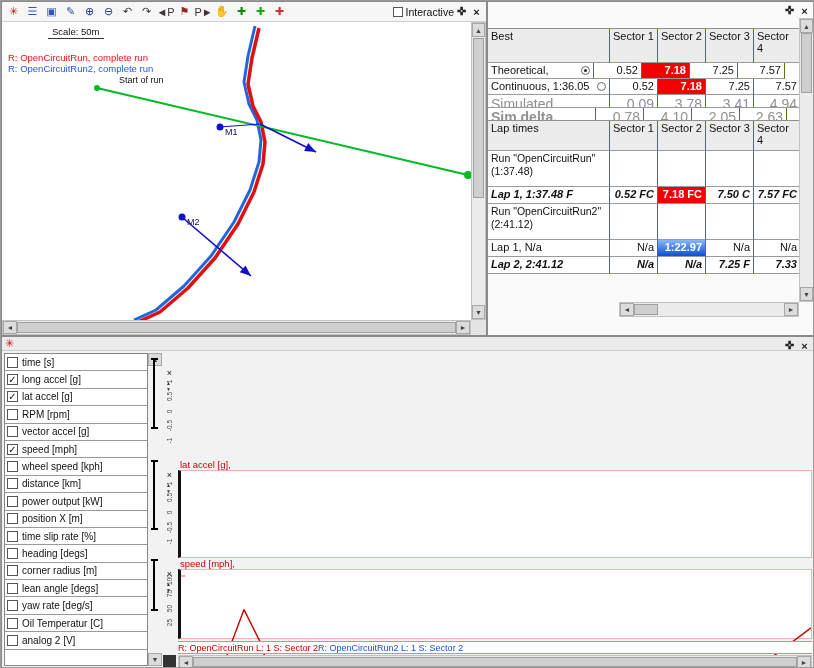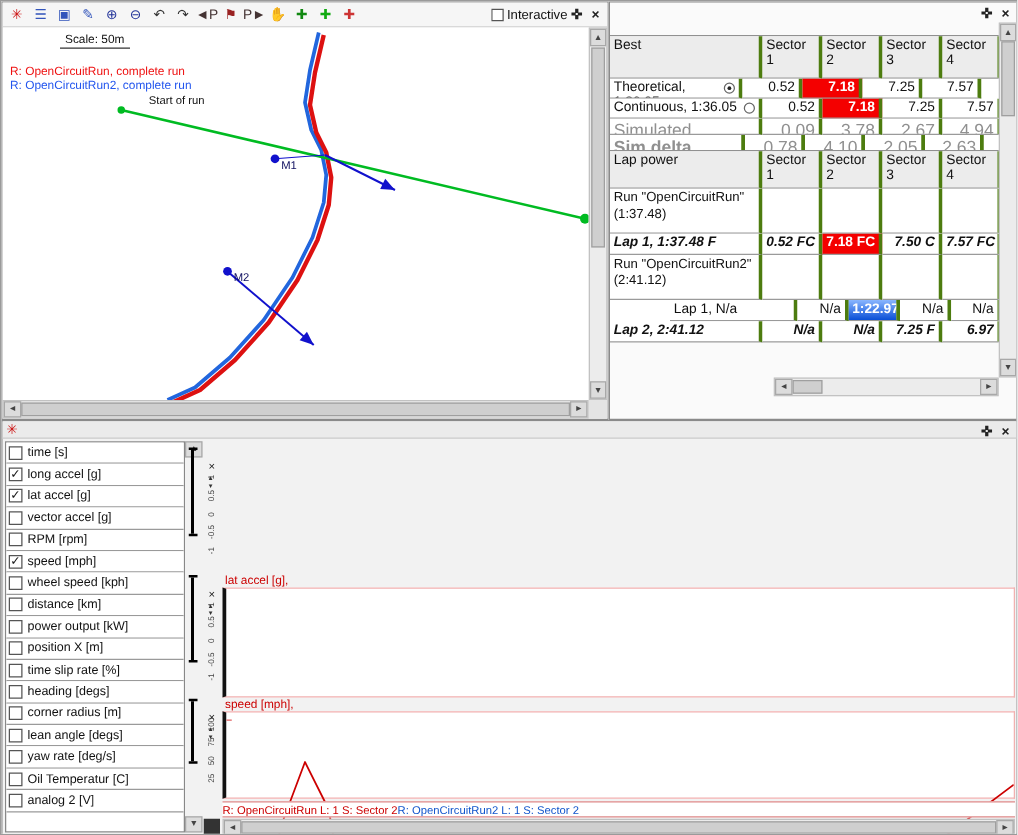--- a/index.html
+++ b/index.html
@@ -34,21 +34,21 @@
   
   .sb { position:absolute; background:#ececec; border:1px solid #c2c2c2; }
   .sb-btn { position:absolute; background:#dcdcdc; border:1px solid #a8a8a8; color:#444; font-size:7px;
             display:flex; align-items:center; justify-content:center; cursor:pointer; }
   .sb-thumb { position:absolute; background:#cfcfcf; border:1px solid #9f9f9f; }
   .sb-corner { position:absolute; background:#e4e4e4; }
 
   
   .tbl { position:absolute; left:0; width:313px; border-top:1px solid #909090; background:#fff; }
   .trow { display:flex; }
-  .tc { border-right:3px solid #4d7c0f; border-bottom:1px solid #9a9a9a; padding:1px 3px; overflow:hidden; background:#fff; }
+  .tc { border-right:1px solid #4d7c0f; border-bottom:1px solid #9a9a9a; padding:1px 3px; overflow:hidden; background:#fff; }
   .tc.hdr { background:#ececec; }
   .tc.val { text-align:right; white-space:nowrap; }
   .tc.lbl { display:flex; justify-content:space-between; align-items:flex-start; }
   .bold { font-weight:bold;font-style:italic; }
   .dim { color:#909090; font-size:14px; }
   .hl-red { background:#f40000 !important; color:#fff; font-weight:bold; }
   .hl-blue { background:linear-gradient(180deg,#8ab6ff,#0a4fd6) !important; color:#fff; font-weight:bold; }
   .runlbl { font-size:10.5px; line-height:1.2; }
   .radio { width:9px; height:9px; border:1px solid #666; border-radius:50%; background:#fff;
            display:inline-block; margin-top:2px; position:relative; flex:0 0 auto; cursor:pointer; }
@@ -187,36 +187,36 @@
           <div class="tc val hl-red" style="width: 48px; height: 16px;">7.18</div>
           <div class="tc val" style="width: 48px; height: 16px;">7.25</div>
           <div class="tc val" style="width: 47px; height: 16px;">7.57</div>
         </div>
         <div class="trow">
           <div class="tc lbl dim" style="width: 122px; height: 13px;">
             <span>Simulated, 1:21.14</span>
           </div>
           <div class="tc val dim" style="width: 48px; height: 13px;">0.09</div>
           <div class="tc val dim" style="width: 48px; height: 13px;">3.78</div>
-          <div class="tc val dim" style="width: 48px; height: 13px;">2.67</div>
+          <div class="tc val dim" style="width: 48px; height: 13px;">3.41</div>
           <div class="tc val dim" style="width: 47px; height: 13px;">4.94</div>
         </div>
         <div class="trow">
           <div class="tc lbl dim" style="width: 108px; height: 13px; font-weight: bold;">
             <span>Sim delta, 14.92</span>
           </div>
           <div class="tc val dim" style="width: 48px; height: 13px;">0.78</div>
           <div class="tc val dim" style="width: 48px; height: 13px;">4.10</div>
           <div class="tc val dim" style="width: 48px; height: 13px;">2.05</div>
           <div class="tc val dim" style="width: 47px; height: 13px;">2.63</div>
         </div>
       </div>
     <div id="lap-table" class="tbl" style="top:118px;">
         <div class="trow">
-          <div class="tc hdr" style="width: 122px; height: 30px;">Lap power</div>
+          <div class="tc hdr" style="width: 122px; height: 30px;">Lap times</div>
           <div class="tc hdr" style="width: 48px; height: 30px;">Sector 1</div>
           <div class="tc hdr" style="width: 48px; height: 30px;">Sector 2</div>
           <div class="tc hdr" style="width: 48px; height: 30px;">Sector 3</div>
           <div class="tc hdr" style="width: 47px; height: 30px;">Sector 4</div>
         </div>
         <div class="trow">
           <div class="tc runlbl" style="width: 122px; height: 36px;">Run "OpenCircuitRun" (1:37.48)</div>
           <div class="tc " style="width: 48px; height: 36px;"></div>
           <div class="tc " style="width: 48px; height: 36px;"></div>
           <div class="tc " style="width: 48px; height: 36px;"></div>
@@ -230,32 +230,32 @@
           <div class="tc val bold" style="width: 47px; height: 17px;">7.57 FC</div>
         </div>
         <div class="trow">
           <div class="tc runlbl" style="width: 122px; height: 36px;">Run "OpenCircuitRun2" (2:41.12)</div>
           <div class="tc " style="width: 48px; height: 36px;"></div>
           <div class="tc " style="width: 48px; height: 36px;"></div>
           <div class="tc " style="width: 48px; height: 36px;"></div>
           <div class="tc " style="width: 47px; height: 36px;"></div>
         </div>
         <div class="trow">
-          <div class="tc " style="width: 122px; height: 17px; margin-left: 48px;">Lap 1, N/a</div>
+          <div class="tc " style="width: 122px; height: 17px;">Lap 1, N/a</div>
           <div class="tc val" style="width: 48px; height: 17px;">N/a</div>
           <div class="tc val hl-blue" style="width: 48px; height: 17px;">1:22.97</div>
           <div class="tc val" style="width: 48px; height: 17px;">N/a</div>
           <div class="tc val" style="width: 47px; height: 17px;">N/a</div>
         </div>
         <div class="trow">
           <div class="tc bold" style="width: 122px; height: 17px;">Lap 2, 2:41.12</div>
           <div class="tc val bold" style="width: 48px; height: 17px;">N/a</div>
           <div class="tc val bold" style="width: 48px; height: 17px;">N/a</div>
           <div class="tc val bold" style="width: 48px; height: 17px;">7.25 F</div>
-          <div class="tc val bold" style="width: 47px; height: 17px;">6.97</div>
+          <div class="tc val bold" style="width: 47px; height: 17px;">7.33</div>
         </div>
       </div>
 
     <div class="sb" style="right:0;top:16px;height:284px;width:15px;">
       <div class="sb-btn" style="top:0;left:0;right:0;height:14px;">▲</div>
       <div class="sb-thumb" style="top:14px;left:1px;right:1px;height:60px;"></div>
       <div class="sb-btn" style="bottom:0;left:0;right:0;height:14px;">▼</div>
     </div>
     <div class="sb" style="left:131px;right:15px;top:300px;height:15px;">
       <div class="sb-btn" style="left:0;top:0;bottom:0;width:14px;">◄</div>
@@ -281,25 +281,25 @@
         <div class="ch-row">
           <span class="ch-box">✓</span>
           <span class="ch-label">long accel [g]</span>
         </div>
         <div class="ch-row">
           <span class="ch-box">✓</span>
           <span class="ch-label">lat accel [g]</span>
         </div>
         <div class="ch-row">
           <span class="ch-box"></span>
+          <span class="ch-label">RPM [rpm]</span>
+        </div>
+        <div class="ch-row">
+          <span class="ch-box"></span>
           <span class="ch-label">vector accel [g]</span>
-        </div>
-        <div class="ch-row">
-          <span class="ch-box"></span>
-          <span class="ch-label">RPM [rpm]</span>
         </div>
         <div class="ch-row">
           <span class="ch-box">✓</span>
           <span class="ch-label">speed [mph]</span>
         </div>
         <div class="ch-row">
           <span class="ch-box"></span>
           <span class="ch-label">wheel speed [kph]</span>
         </div>
         <div class="ch-row">

